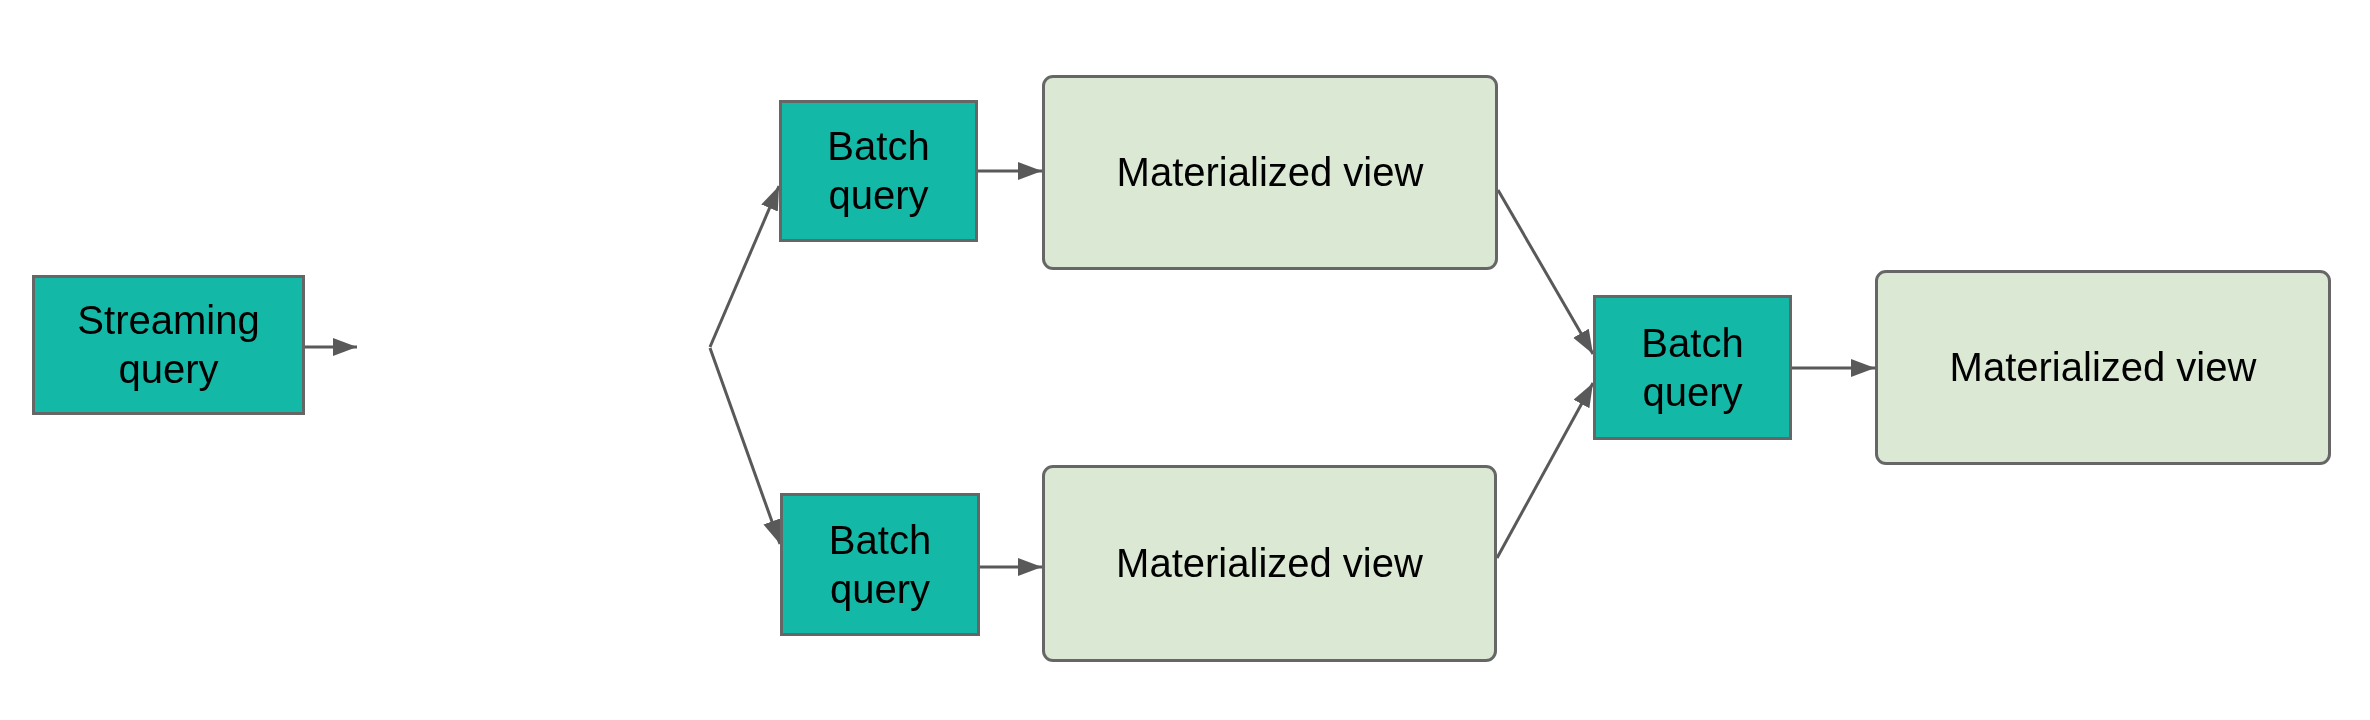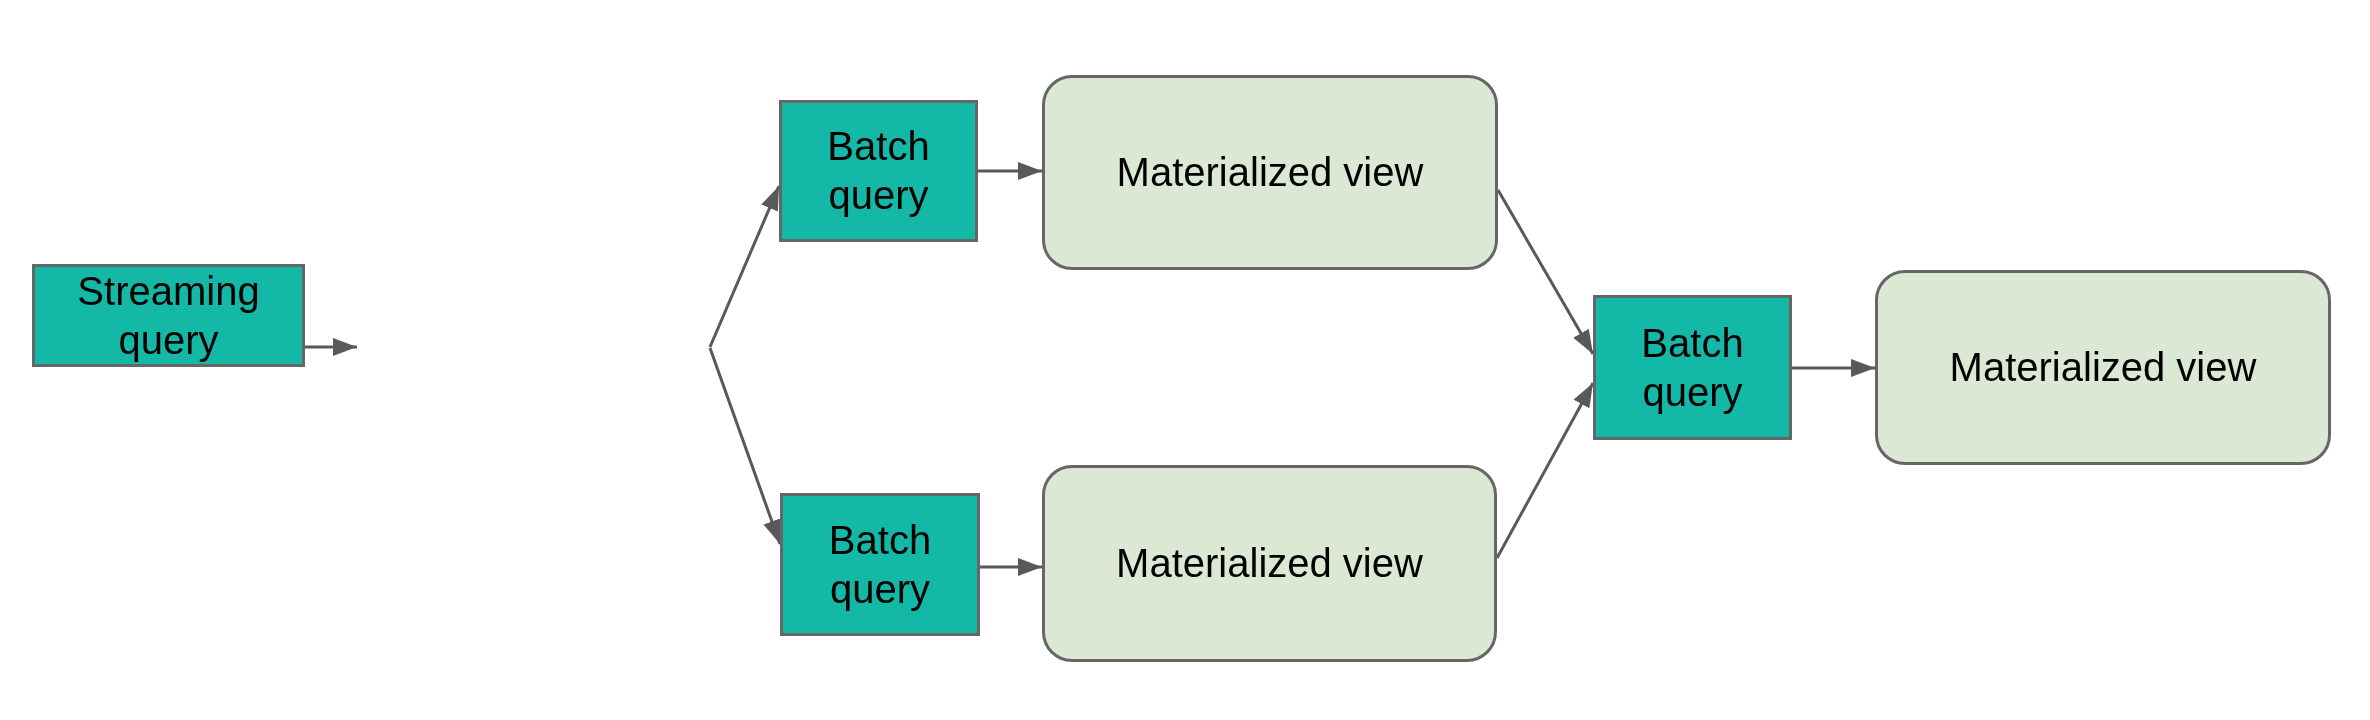--- a/index.html
+++ b/index.html
@@ -34,21 +34,21 @@
     font-size: 40px;
     line-height: 1.22;
   }
   .node.process {
     background: #14b8a6;
     border: 3px solid #666666;
   }
   .node.rounded {
     background: #dbe8d3;
     border: 3px solid #666666;
-    border-radius: 30px;
+    border-radius: 11px;
   }
   .node .label {
     display: block;
     padding: 0 18px;
   }
 </style>
 </head>
 <body>
 
 <div class="stage">
@@ -62,21 +62,21 @@
     <line x1="305" y1="347" x2="357" y2="347" stroke="#595959" stroke-width="3" marker-end="url(#arrowhead)"></line>
     <line x1="710" y1="347" x2="779" y2="186" stroke="#595959" stroke-width="3" marker-end="url(#arrowhead)"></line>
     <line x1="710" y1="348" x2="780" y2="544" stroke="#595959" stroke-width="3" marker-end="url(#arrowhead)"></line>
     <line x1="978" y1="171" x2="1042" y2="171" stroke="#595959" stroke-width="3" marker-end="url(#arrowhead)"></line>
     <line x1="980" y1="567" x2="1042" y2="567" stroke="#595959" stroke-width="3" marker-end="url(#arrowhead)"></line>
     <line x1="1498" y1="190" x2="1593" y2="354" stroke="#595959" stroke-width="3" marker-end="url(#arrowhead)"></line>
     <line x1="1497" y1="558" x2="1593" y2="383" stroke="#595959" stroke-width="3" marker-end="url(#arrowhead)"></line>
     <line x1="1792" y1="368" x2="1875" y2="368" stroke="#595959" stroke-width="3" marker-end="url(#arrowhead)"></line>
   </svg>
 
-  <div class="node process" style="left:32px;  top:264px; width:273px; height:103px;">
+  <div class="node process" style="left:32px;  top:275px; width:273px; height:140px;">
     <span class="label">Streaming query</span>
   </div>
 
 
   <div class="node process" style="left:779px; top:100px; width:199px; height:142px;">
     <span class="label">Batch query</span>
   </div>
 
   <div class="node rounded" style="left:1042px; top:75px; width:456px; height:195px;">
     <span class="label">Materialized view</span>

